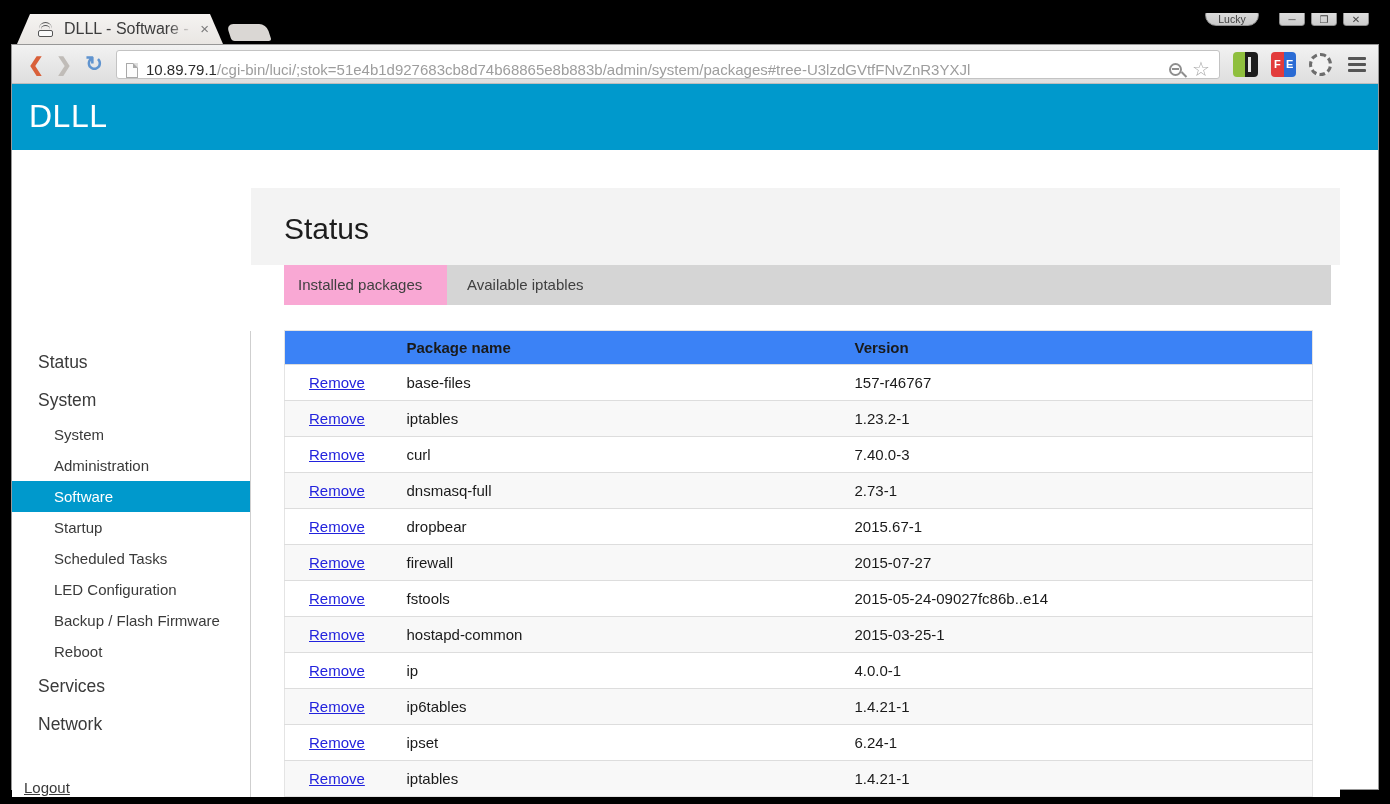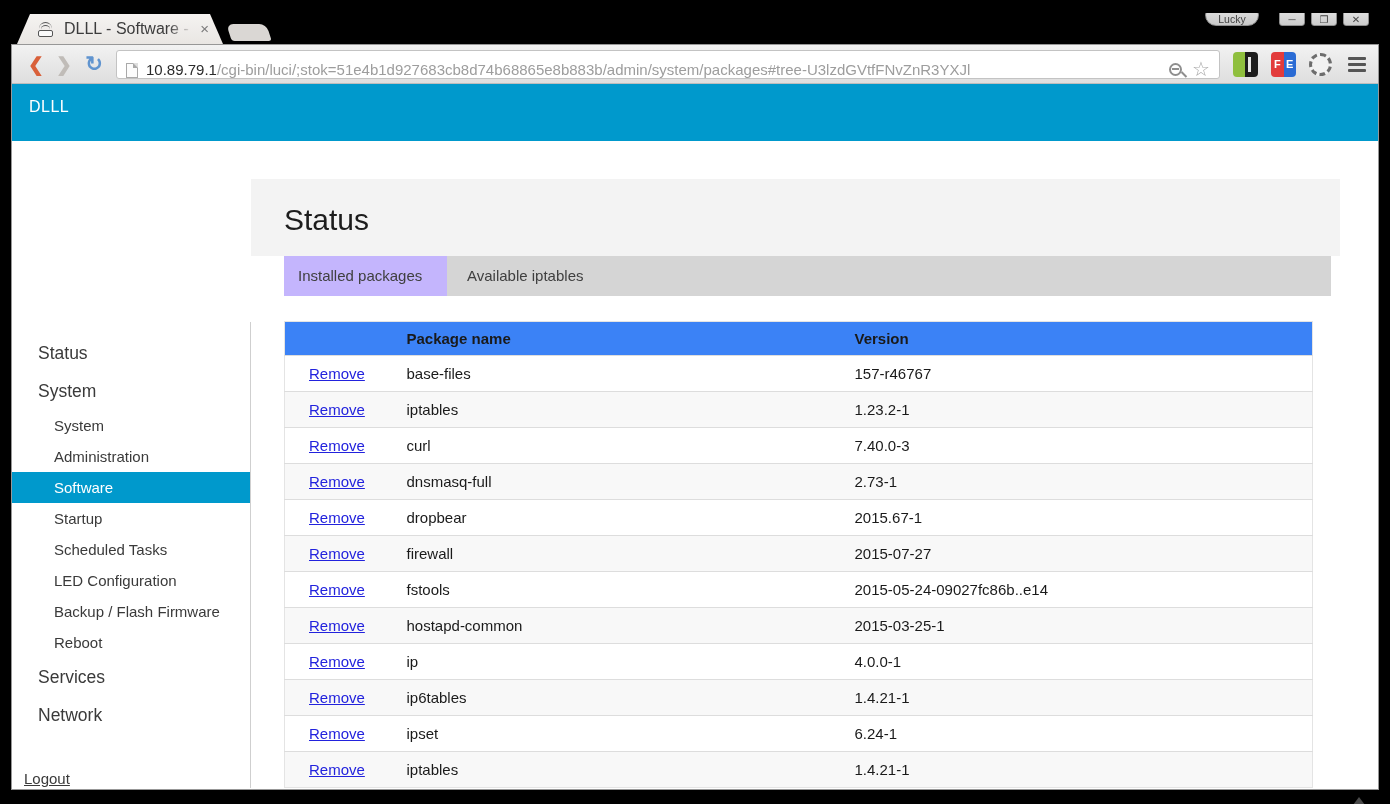--- a/index.html
+++ b/index.html
@@ -56,37 +56,37 @@
   .ext-adb { background:linear-gradient(90deg,#8fbf3e 50%,#1d1d1d 50%); position:relative; }
   .ext-adb::after { content:""; position:absolute; left:58%; top:20%; width:3px; height:60%; background:#e7e7e7; }
   .ext-fe { display:flex; overflow:hidden; font-weight:bold; font-size:11px; color:#fff; text-align:center; }
   .ext-fe .half { width:50%; padding-top:6px; }
   .fe-red { background:#e23b3b; } .fe-blue { background:#2a6bd4; }
   .ext-shutter { width:23px; height:23px; border:3px dashed #6d6d6d; border-radius:50%; background:#f2f2f2; }
   .menubtn { margin-left:16px; display:flex; flex-direction:column; gap:3px; flex:none; }
   .menubtn span { width:18px; height:3px; background:#555; border-radius:1px; }
 
   
-  .site-header { height:57px; background:#0099cc; color:#fff; font-size:16px;
+  .site-header { height:66px; background:#0099cc; color:#fff; font-size:32px;
                  padding:14px 0 0 17px; letter-spacing:0.5px; }
   .main { display:flex; height:647px;align-items:flex-end; }
 
   .sidebar { width:239px; background:#fff; border-right:1px solid #cfcfcf; padding-top:12px; flex:none; }
   .lvl1 { font-size:17.5px; color:#3a3a3a; padding:8px 0 8px 26px; line-height:22px; cursor:default; }
   .lvl2 { font-size:15px; color:#3a3a3a; padding:5px 0 5px 42px; line-height:21px; cursor:default; }
   .lvl2.active { background:#0099cc; color:#fff; }
   .logout { display:inline-block; margin:36px 0 0 12px; font-size:15px; color:#3a3a3a;
             text-decoration:underline; cursor:pointer; }
 
   .content { flex:1; background:#fff; overflow:hidden; }
   .content-top { height:77px; background:#f3f3f3; padding:24px 0 0 33px; }
   .page-title { font-size:30px; color:#1d1d1d; font-weight:normal; }
   .tabbar { height:40px; background:#d5d5d5; margin-left:33px; width:1047px; display:flex; align-items:stretch; }
   .ptab { font-size:15px; color:#404040; line-height:40px; }
-  .ptab.active { background:#c4b5fd; width:163px; padding-left:14px; }
+  .ptab.active { background:#f9a8d4; width:163px; padding-left:14px; }
   .ptab.inactive { padding-left:20px; }
 
   table.pkg { margin:25px 0 0 33px; width:1029px; border-collapse:collapse;
               border:1px solid #e4e4e4; font-size:15px; color:#1a1a1a; }
   table.pkg th { background:#3b82f6; text-align:left; font-weight:bold; padding:8px 10px; }
   table.pkg td { padding:9px 10px; border-top:1px solid #ddd; }
   table.pkg th:first-child, table.pkg td:first-child { width:112px; padding-left:24px; }
   table.pkg th:nth-child(2), table.pkg td:nth-child(2) { width:448px; }
   table.pkg tr.even td { background:#f8f8f8; }
   a.rm { color:#2222dd; text-decoration:underline; cursor:pointer; }

